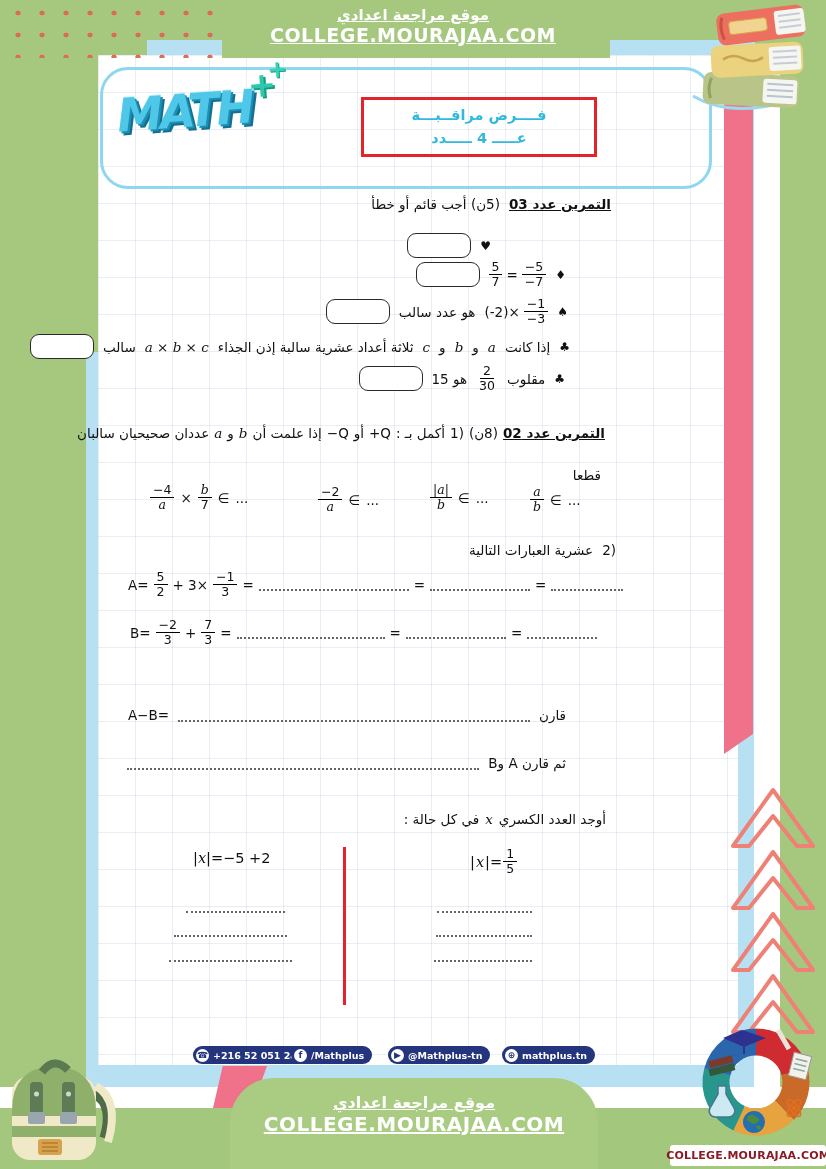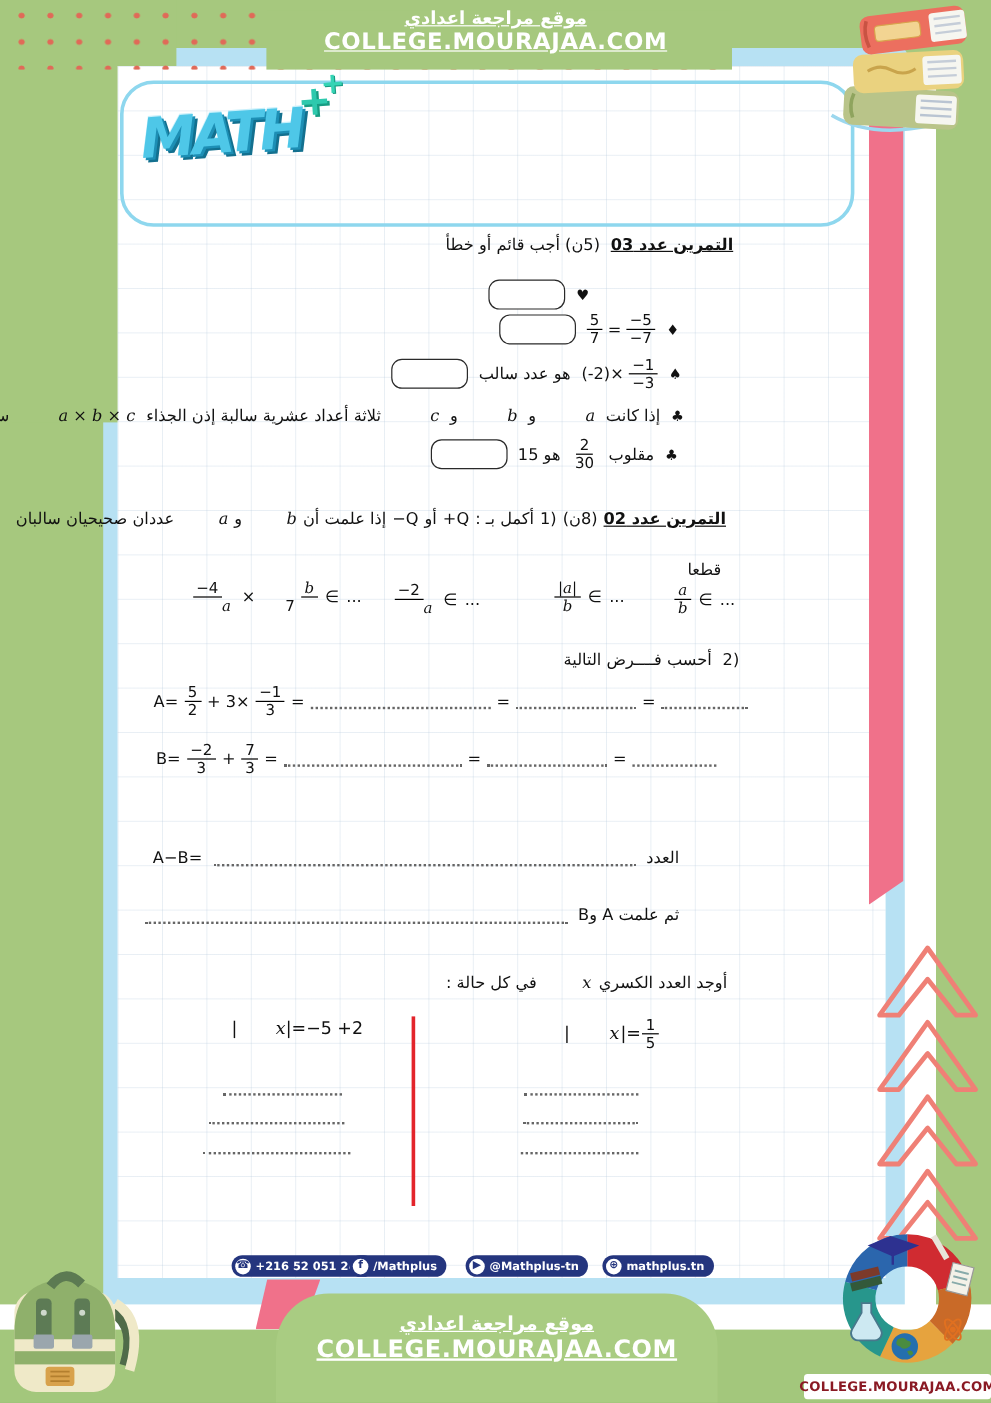--- a/index.html
+++ b/index.html
@@ -46,21 +46,21 @@
           display:flex;flex-direction:column;align-items:center;justify-content:center;
           color:#2fb9dc;font-weight:bold;font-size:14.5px;line-height:1.6;letter-spacing:.5px;}
   .line,.row{position:absolute;direction:rtl;display:flex;align-items:center;gap:9px;font-size:13.5px;white-space:nowrap;}
   .bu{font-weight:bold;text-decoration:underline;}
   .bullet{font-size:12px;}
   .abox{width:62px;height:23px;border:1.6px solid #2a2a2a;border-radius:9px;background:#fff;flex:none;}
   .fr{display:inline-flex;flex-direction:column;align-items:center;line-height:1.15;font-size:12.5px;direction:ltr;vertical-align:middle;}
   .fr .n{padding:0 3px;border-bottom:1.2px solid #000;}
   .fr .d{padding:0 3px;}
   .mexp{display:inline-flex;align-items:center;gap:4px;direction:ltr;}
-  .vt{font-family:"DejaVu Serif",serif;font-style:italic;margin-left:32px;}
+  .vt{font-family:"DejaVu Serif",serif;font-style:italic;}
   .mrow{position:absolute;display:flex;align-items:center;gap:6px;font-size:13.5px;direction:ltr;}
   .expr{position:absolute;display:flex;align-items:center;gap:5px;font-size:13.5px;direction:ltr;}
   .dotted{display:inline-block;height:11px;border-bottom:2px dotted #666;flex:none;}
   .dline{position:absolute;height:11px;border-bottom:2px dotted #666;}
   .divider{position:absolute;left:245px;top:792px;width:3px;height:158px;background:#e3242b;}
   
   .pill{position:absolute;height:18px;border-radius:10px;background:#24357e;color:#fff;
         display:flex;align-items:center;gap:4px;padding:0 8px 0 3px;font-size:9.5px;font-weight:bold;z-index:30;}
   .picon{width:13px;height:13px;border-radius:50%;background:#fff;color:#24357e;font-size:9px;
          display:flex;align-items:center;justify-content:center;flex:none;font-weight:bold;}
@@ -75,20 +75,24 @@
   <div class="white-stripe"></div>
   <div class="green-corner"></div>
   <div class="paper">
 
     <div class="topbox">
       <div class="mathlogo">
         <span>MATH</span>
         <span class="lp1">+</span>
         <span class="lp2">+</span>
       </div>
+      <div class="redbox">
+        <div>فــــرض مراقــبـــة</div>
+        <div>عـــــ 4 ـــــدد</div>
+      </div>
     </div>
 
     <div class="line" style="right:127px;top:141px">
       <span class="bu">التمرين عدد 03</span>
       <span>(5ن) أجب قائم أو خطأ</span>
     </div>
 
     <div class="row" style="right:247px;top:178px">
       <span class="bullet">♥</span>
       <span class="abox"></span>
@@ -199,21 +203,21 @@
       <span class="fr">
           <span class="n vt">a</span>
           <span class="d vt">b</span>
         </span>
       <span>∈</span>
       <span>...</span>
     </div>
 
     <div class="line" style="right:122px;top:487px">
       <span dir="ltr">2)</span>
-      <span>أحسب فــــرض التالية</span>
+      <span>عشرية العبارات التالية</span>
     </div>
 
     <div class="expr" style="left:30px;top:515px">
       <span>A=</span>
       <span class="fr">
           <span class="n">5</span>
           <span class="d">2</span>
         </span>
       <span>+ 3×</span>
       <span class="fr">
@@ -242,27 +246,27 @@
       <span>=</span>
       <span class="dotted" style="width:148px"></span>
       <span>=</span>
       <span class="dotted" style="width:100px"></span>
       <span>=</span>
       <span class="dotted" style="width:70px"></span>
     </div>
 
 
     <div class="row" style="right:172px;top:652px">
-      <span>العدد</span>
+      <span>قارن</span>
       <span class="dotted" style="width:352px"></span>
       <span dir="ltr">A−B=</span>
     </div>
 
     <div class="row" style="right:172px;top:700px">
-      <span>ثم علمت A وB</span>
+      <span>ثم قارن A وB</span>
       <span class="dotted" style="width:352px"></span>
     </div>
 
     <div class="line" style="right:132px;top:756px;gap:6px">
       <span>أوجد العدد الكسري</span>
       <span class="vt">x</span>
       <span>في كل حالة :</span>
     </div>
 
     <div class="mrow" style="left:95px;top:795px;gap:0;font-size:14.5px">

